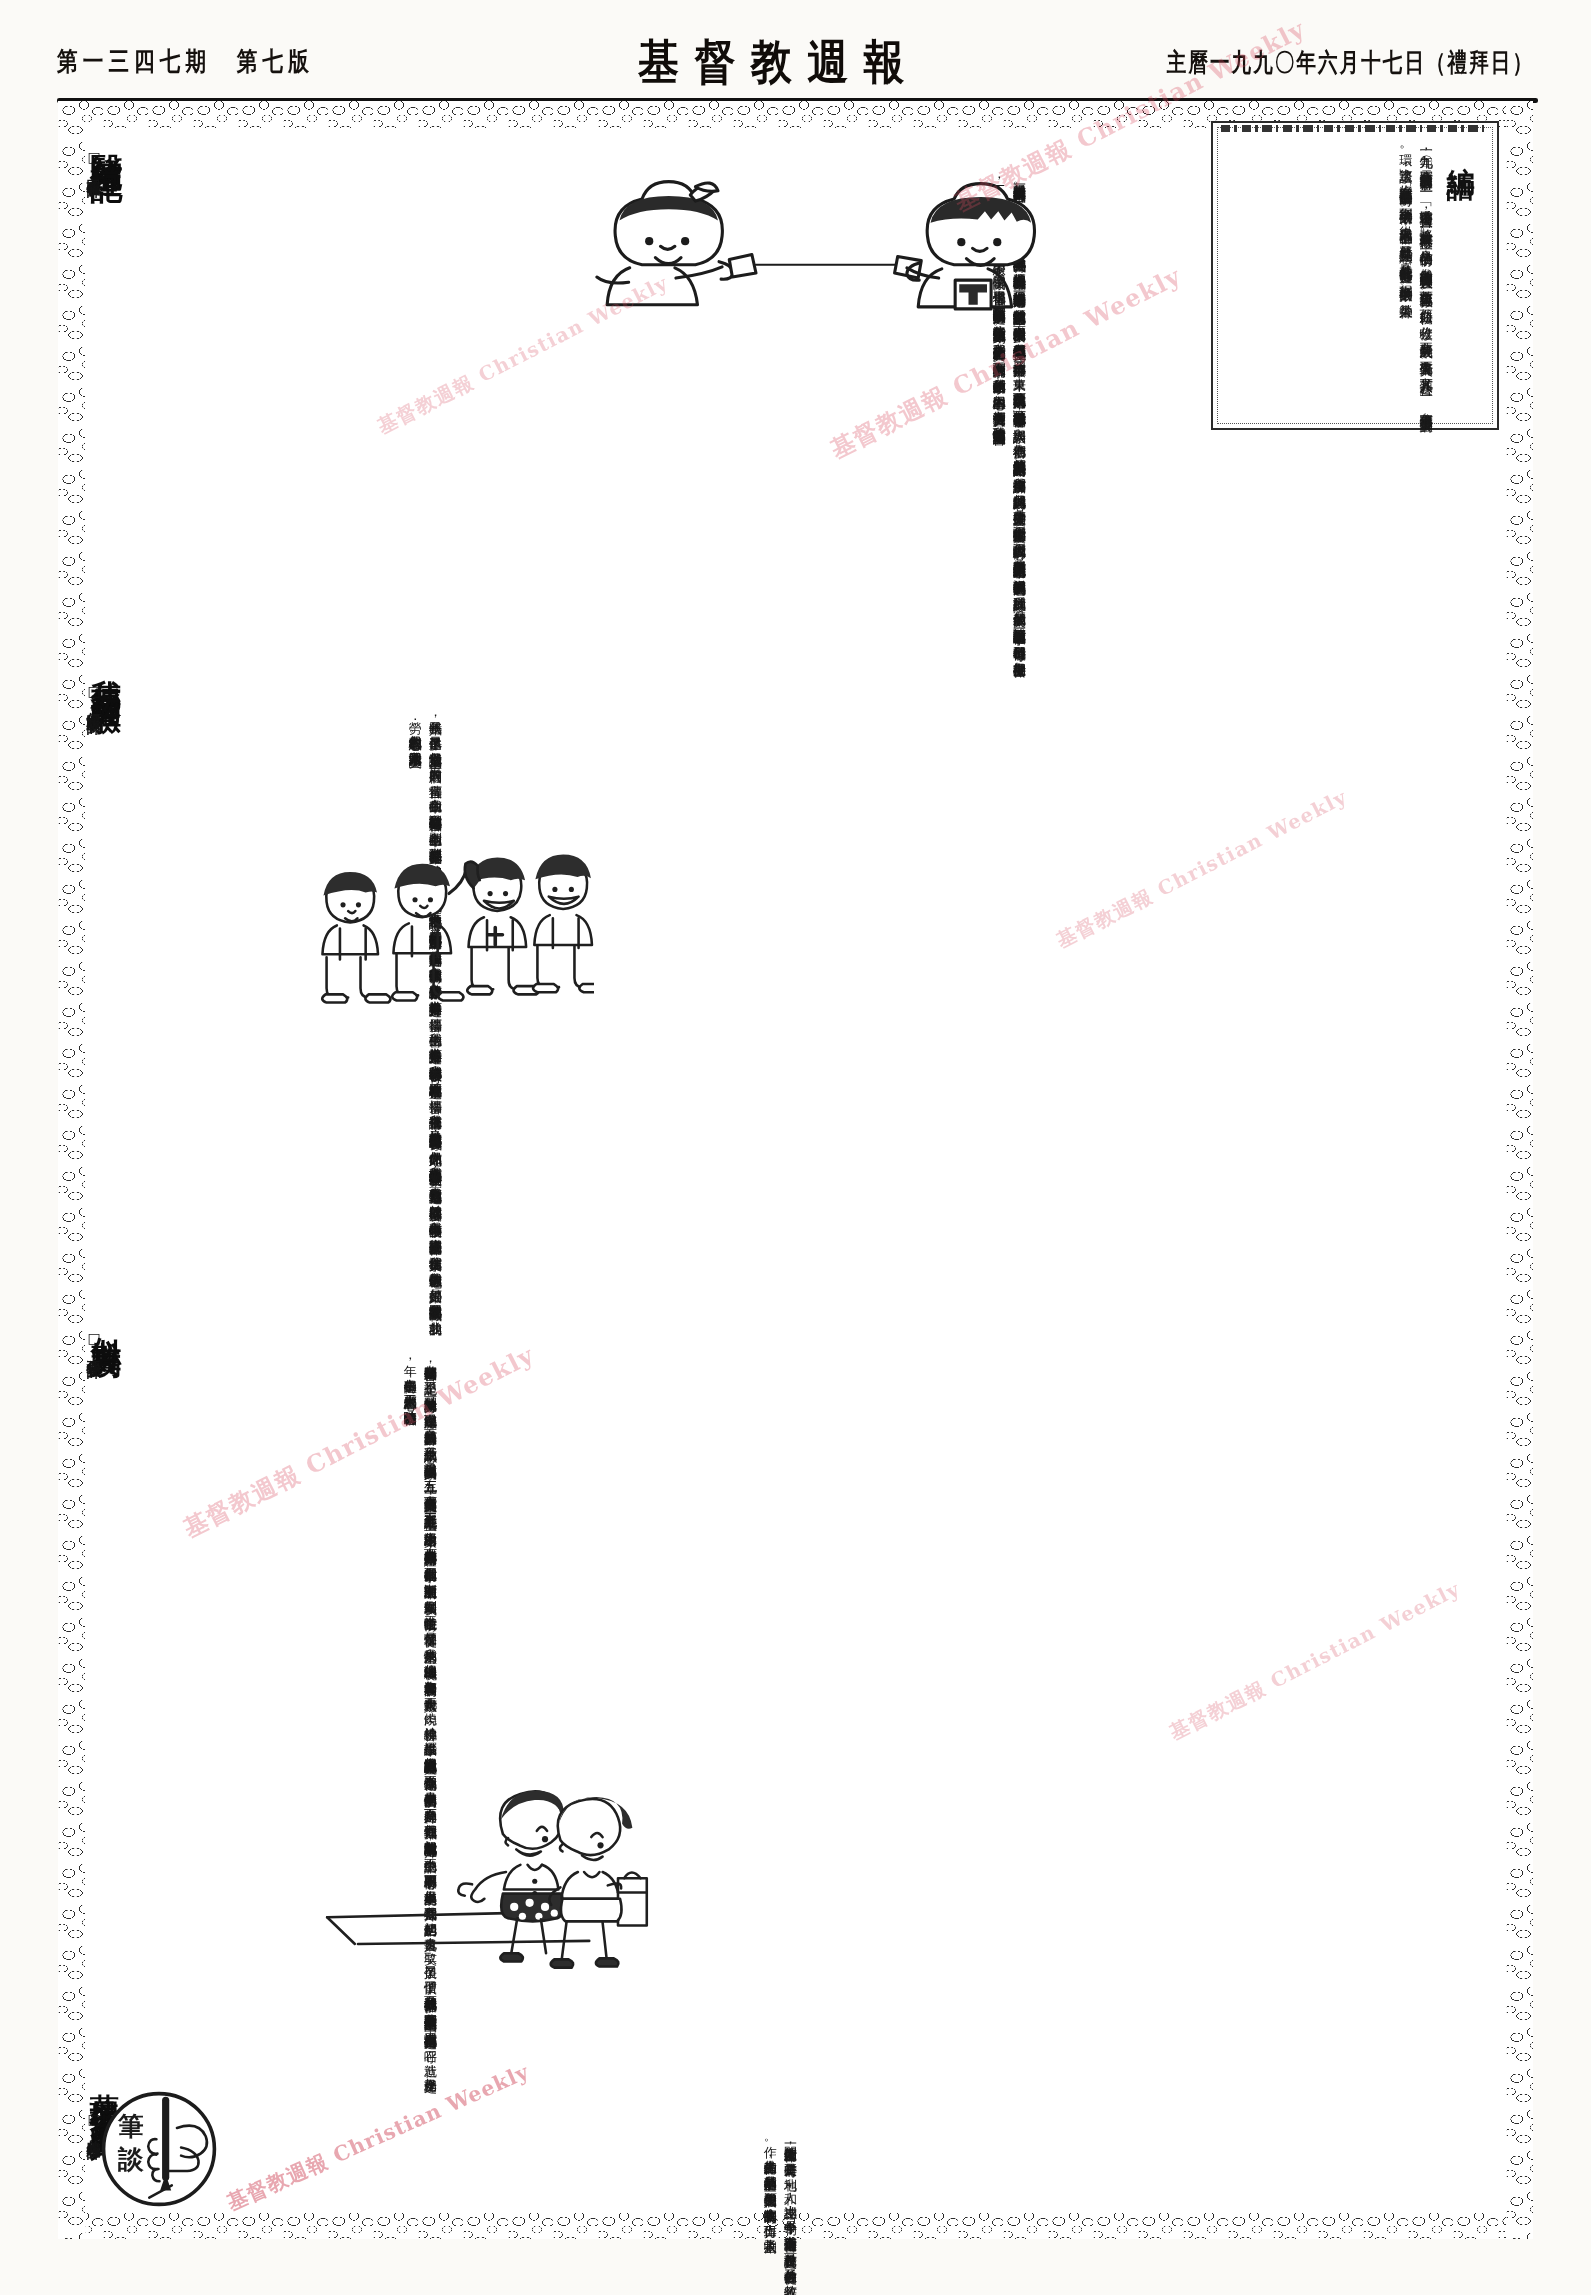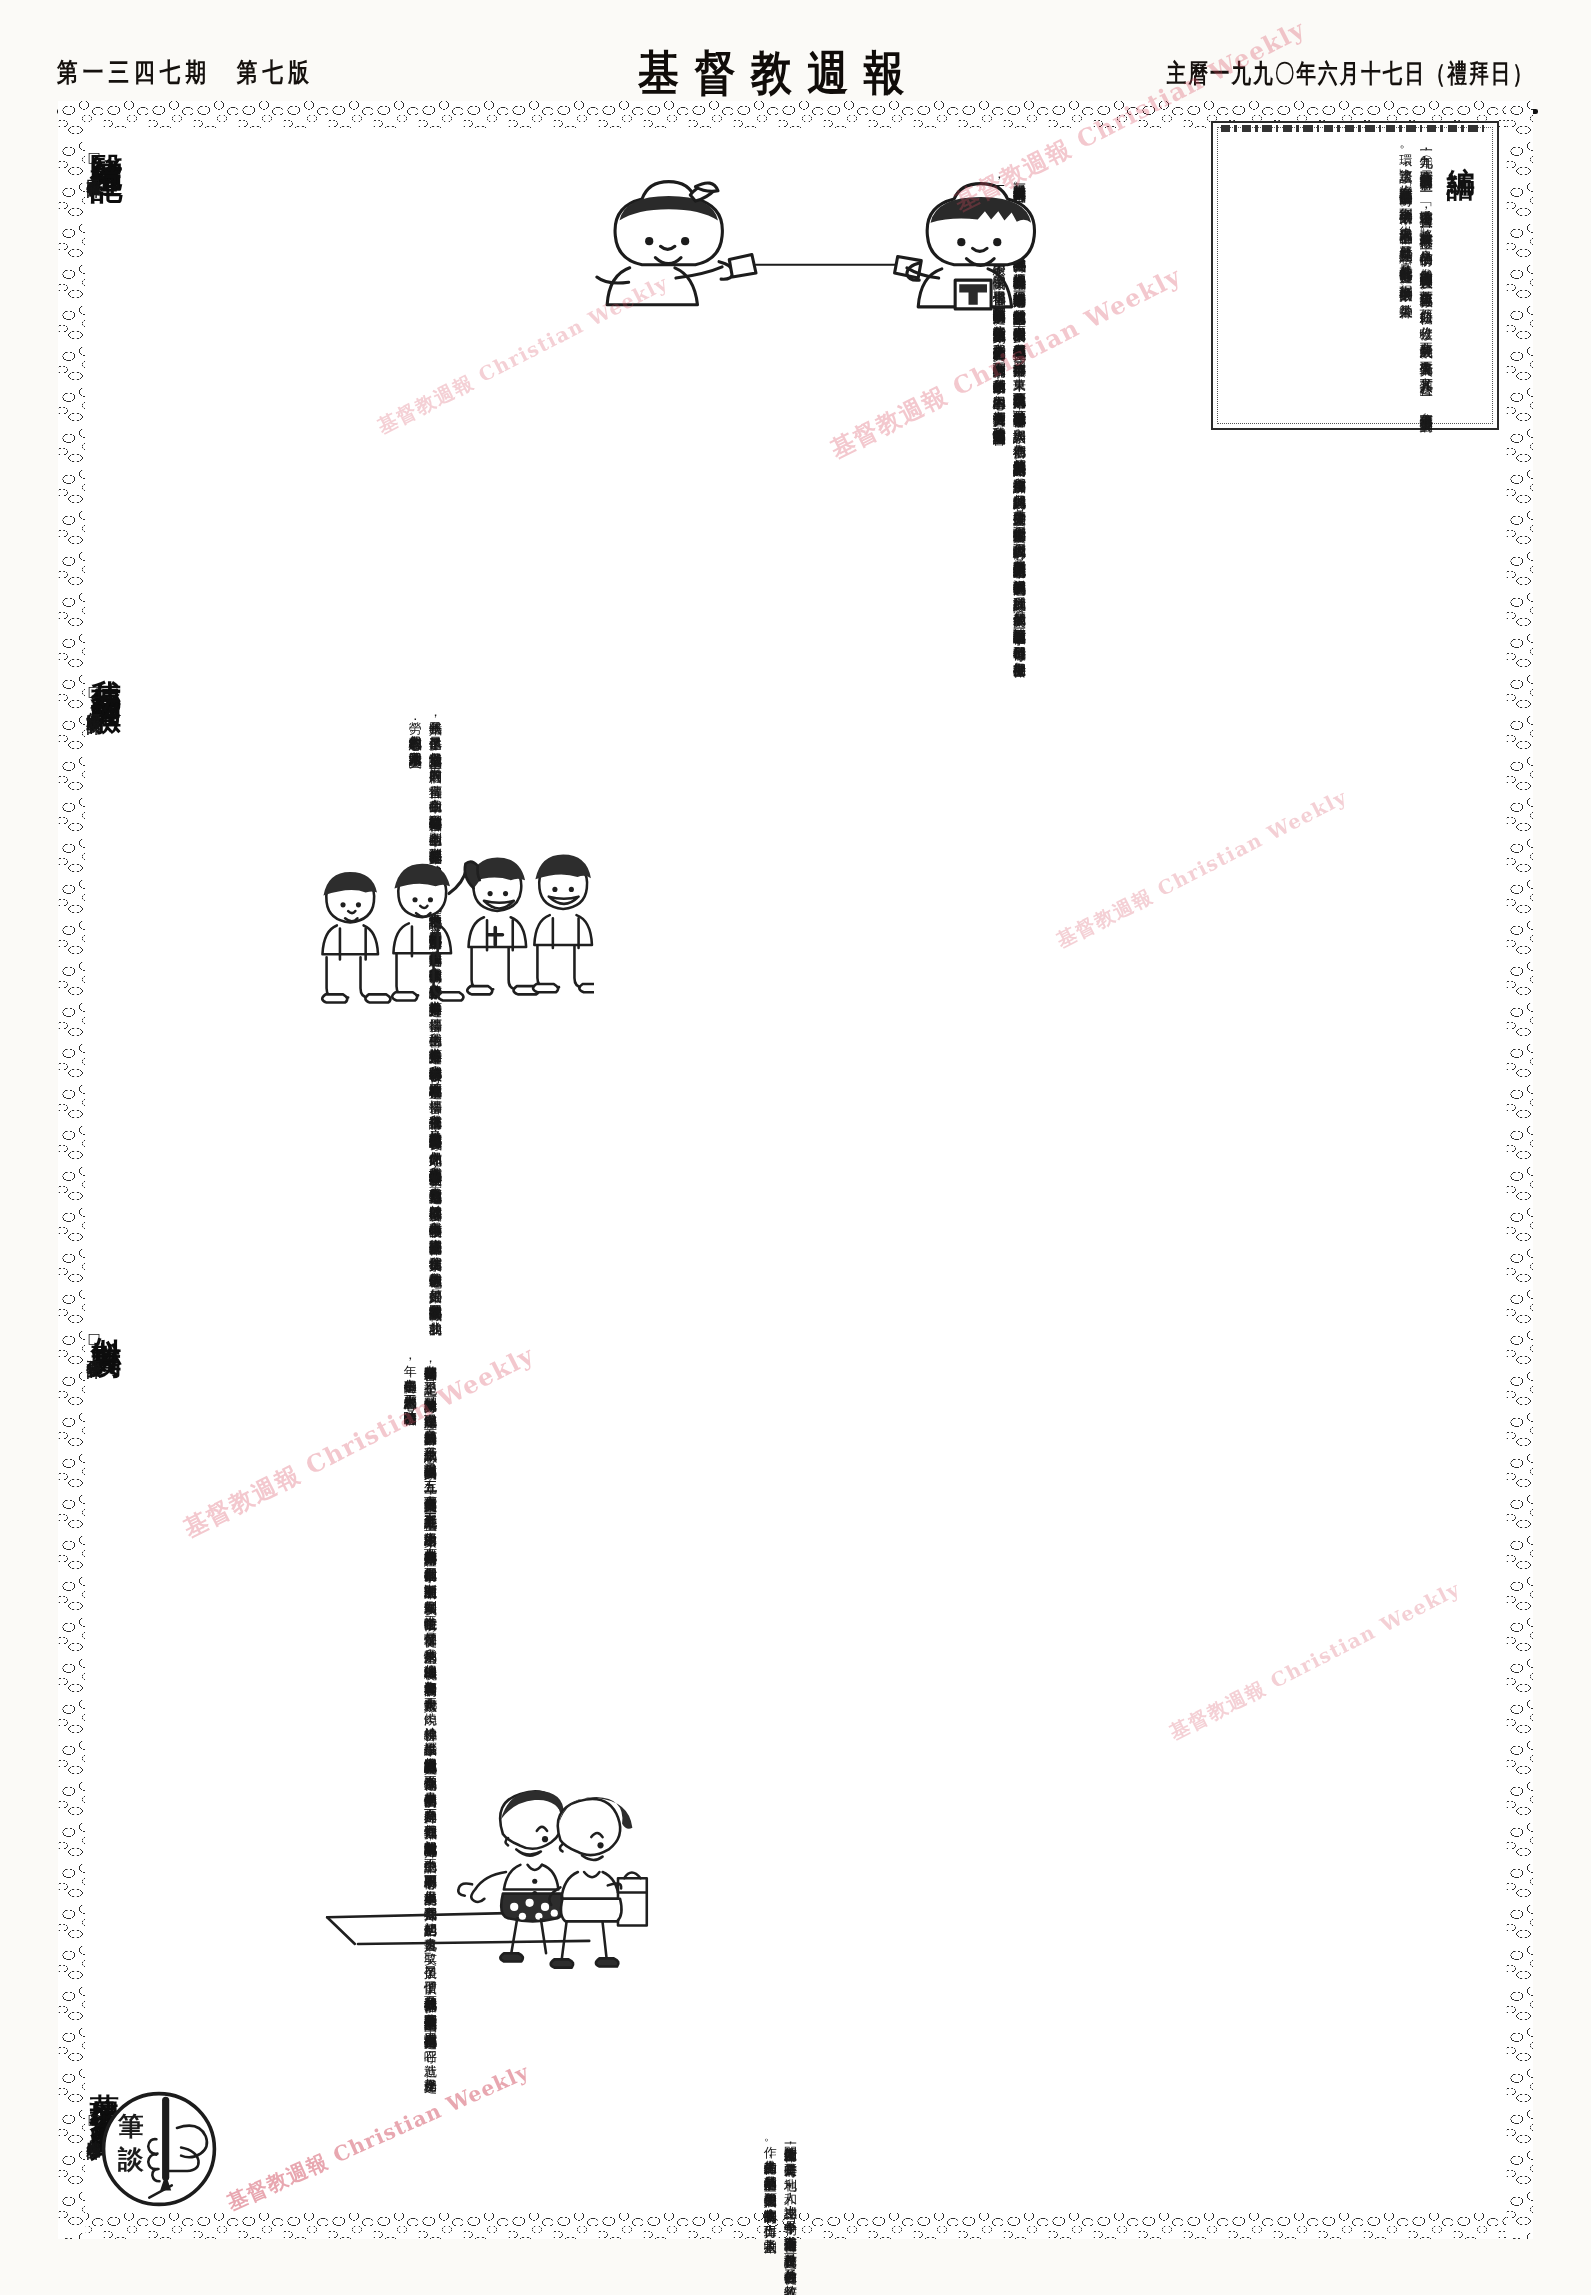--- a/index.html
+++ b/index.html
@@ -5,21 +5,21 @@
   html,body{margin:0;padding:0;background:#fff;}
   body{
     width:1591px;height:2295px;
     font-family:"DejaVu Serif","Liberation Serif",serif;
     background:#fbfaf7;
     position:relative;
     overflow:hidden;
   }
   
   #masthead{
-    position:absolute;left:0;top:15px;width:1591px;height:87px;text-align:center;
+    position:absolute;left:0;top:4px;width:1591px;height:87px;text-align:center;
   }
   .mast-issue{
     position:absolute;left:57px;top:40px;
     font-size:20.6px;letter-spacing:5.1px;font-weight:700;
     color:#15110e;
     transform:scaleY(1.25);transform-origin:left top;
     white-space:nowrap;
     direction:rtl;
   }
   .mast-title{

